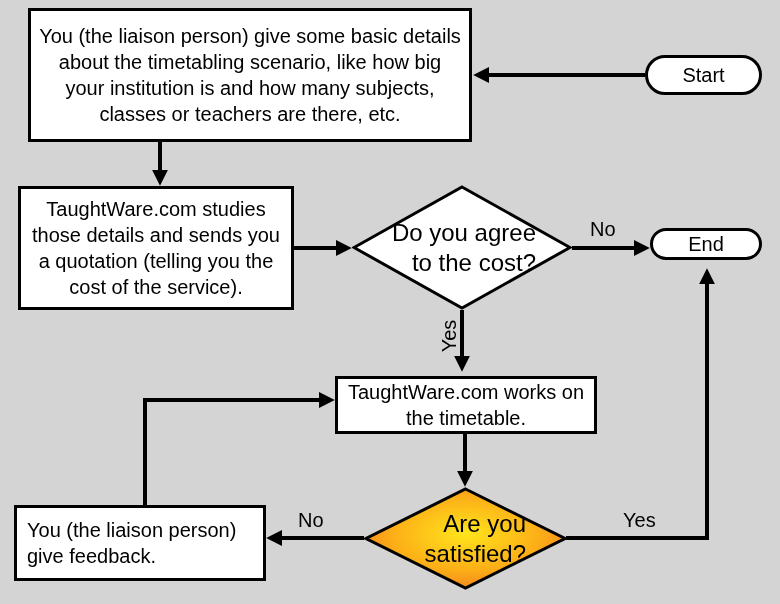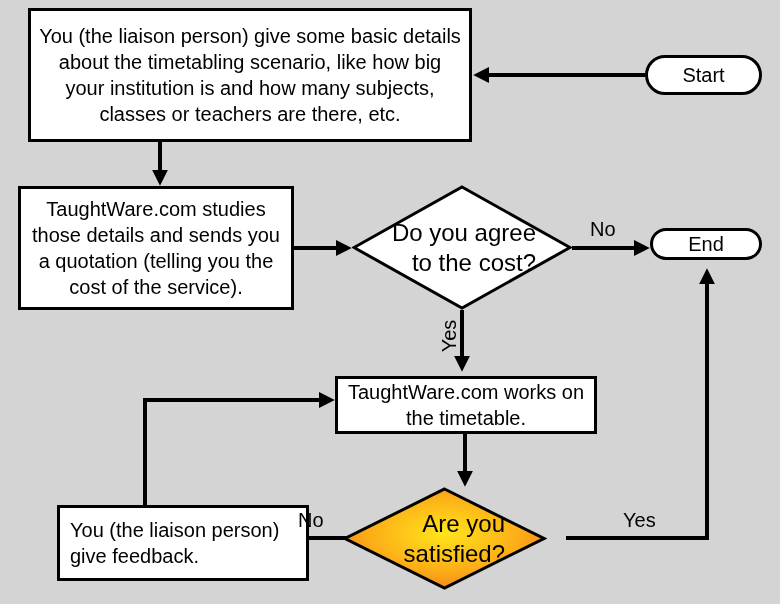--- a/index.html
+++ b/index.html
@@ -102,28 +102,28 @@
   </div>
 
   <div class="node stadium" style="left:650px; top:228px; width:112px; height:32px;">
     <span>End</span>
   </div>
 
   <div class="node" style="left:335px; top:376px; width:262px; height:58px;">
     <span>TaughtWare.com works on the timetable.</span>
   </div>
 
-  <div class="diamond" style="left:342px; top:487px; width:205px; height:103px;">
+  <div class="diamond" style="left:363px; top:487px; width:205px; height:103px;">
     <svg width="205" height="103">
       <polygon points="102.5,2 202,51.5 102.5,101 3,51.5" fill="url(#orangeGrad)" stroke="#000" stroke-width="3"></polygon>
     </svg>
     <div class="diamond-text dt-satisfied">Are you satisfied?</div>
   </div>
 
-  <div class="node left-align" style="left:14px; top:505px; width:252px; height:76px;margin-left:43px;">
+  <div class="node left-align" style="left:14px; top:505px; width:252px; height:76px;">
     <span>You (the liaison person) give feedback.</span>
   </div>
 
   <span class="edge-label" style="left:590px; top:219px;">No</span>
   <span class="edge-label rot90" style="left:429px; top:326px;">Yes</span>
   <span class="edge-label" style="left:623px; top:510px;">Yes</span>
   <span class="edge-label" style="left:298px; top:510px;">No</span>
 
 </div>
 

